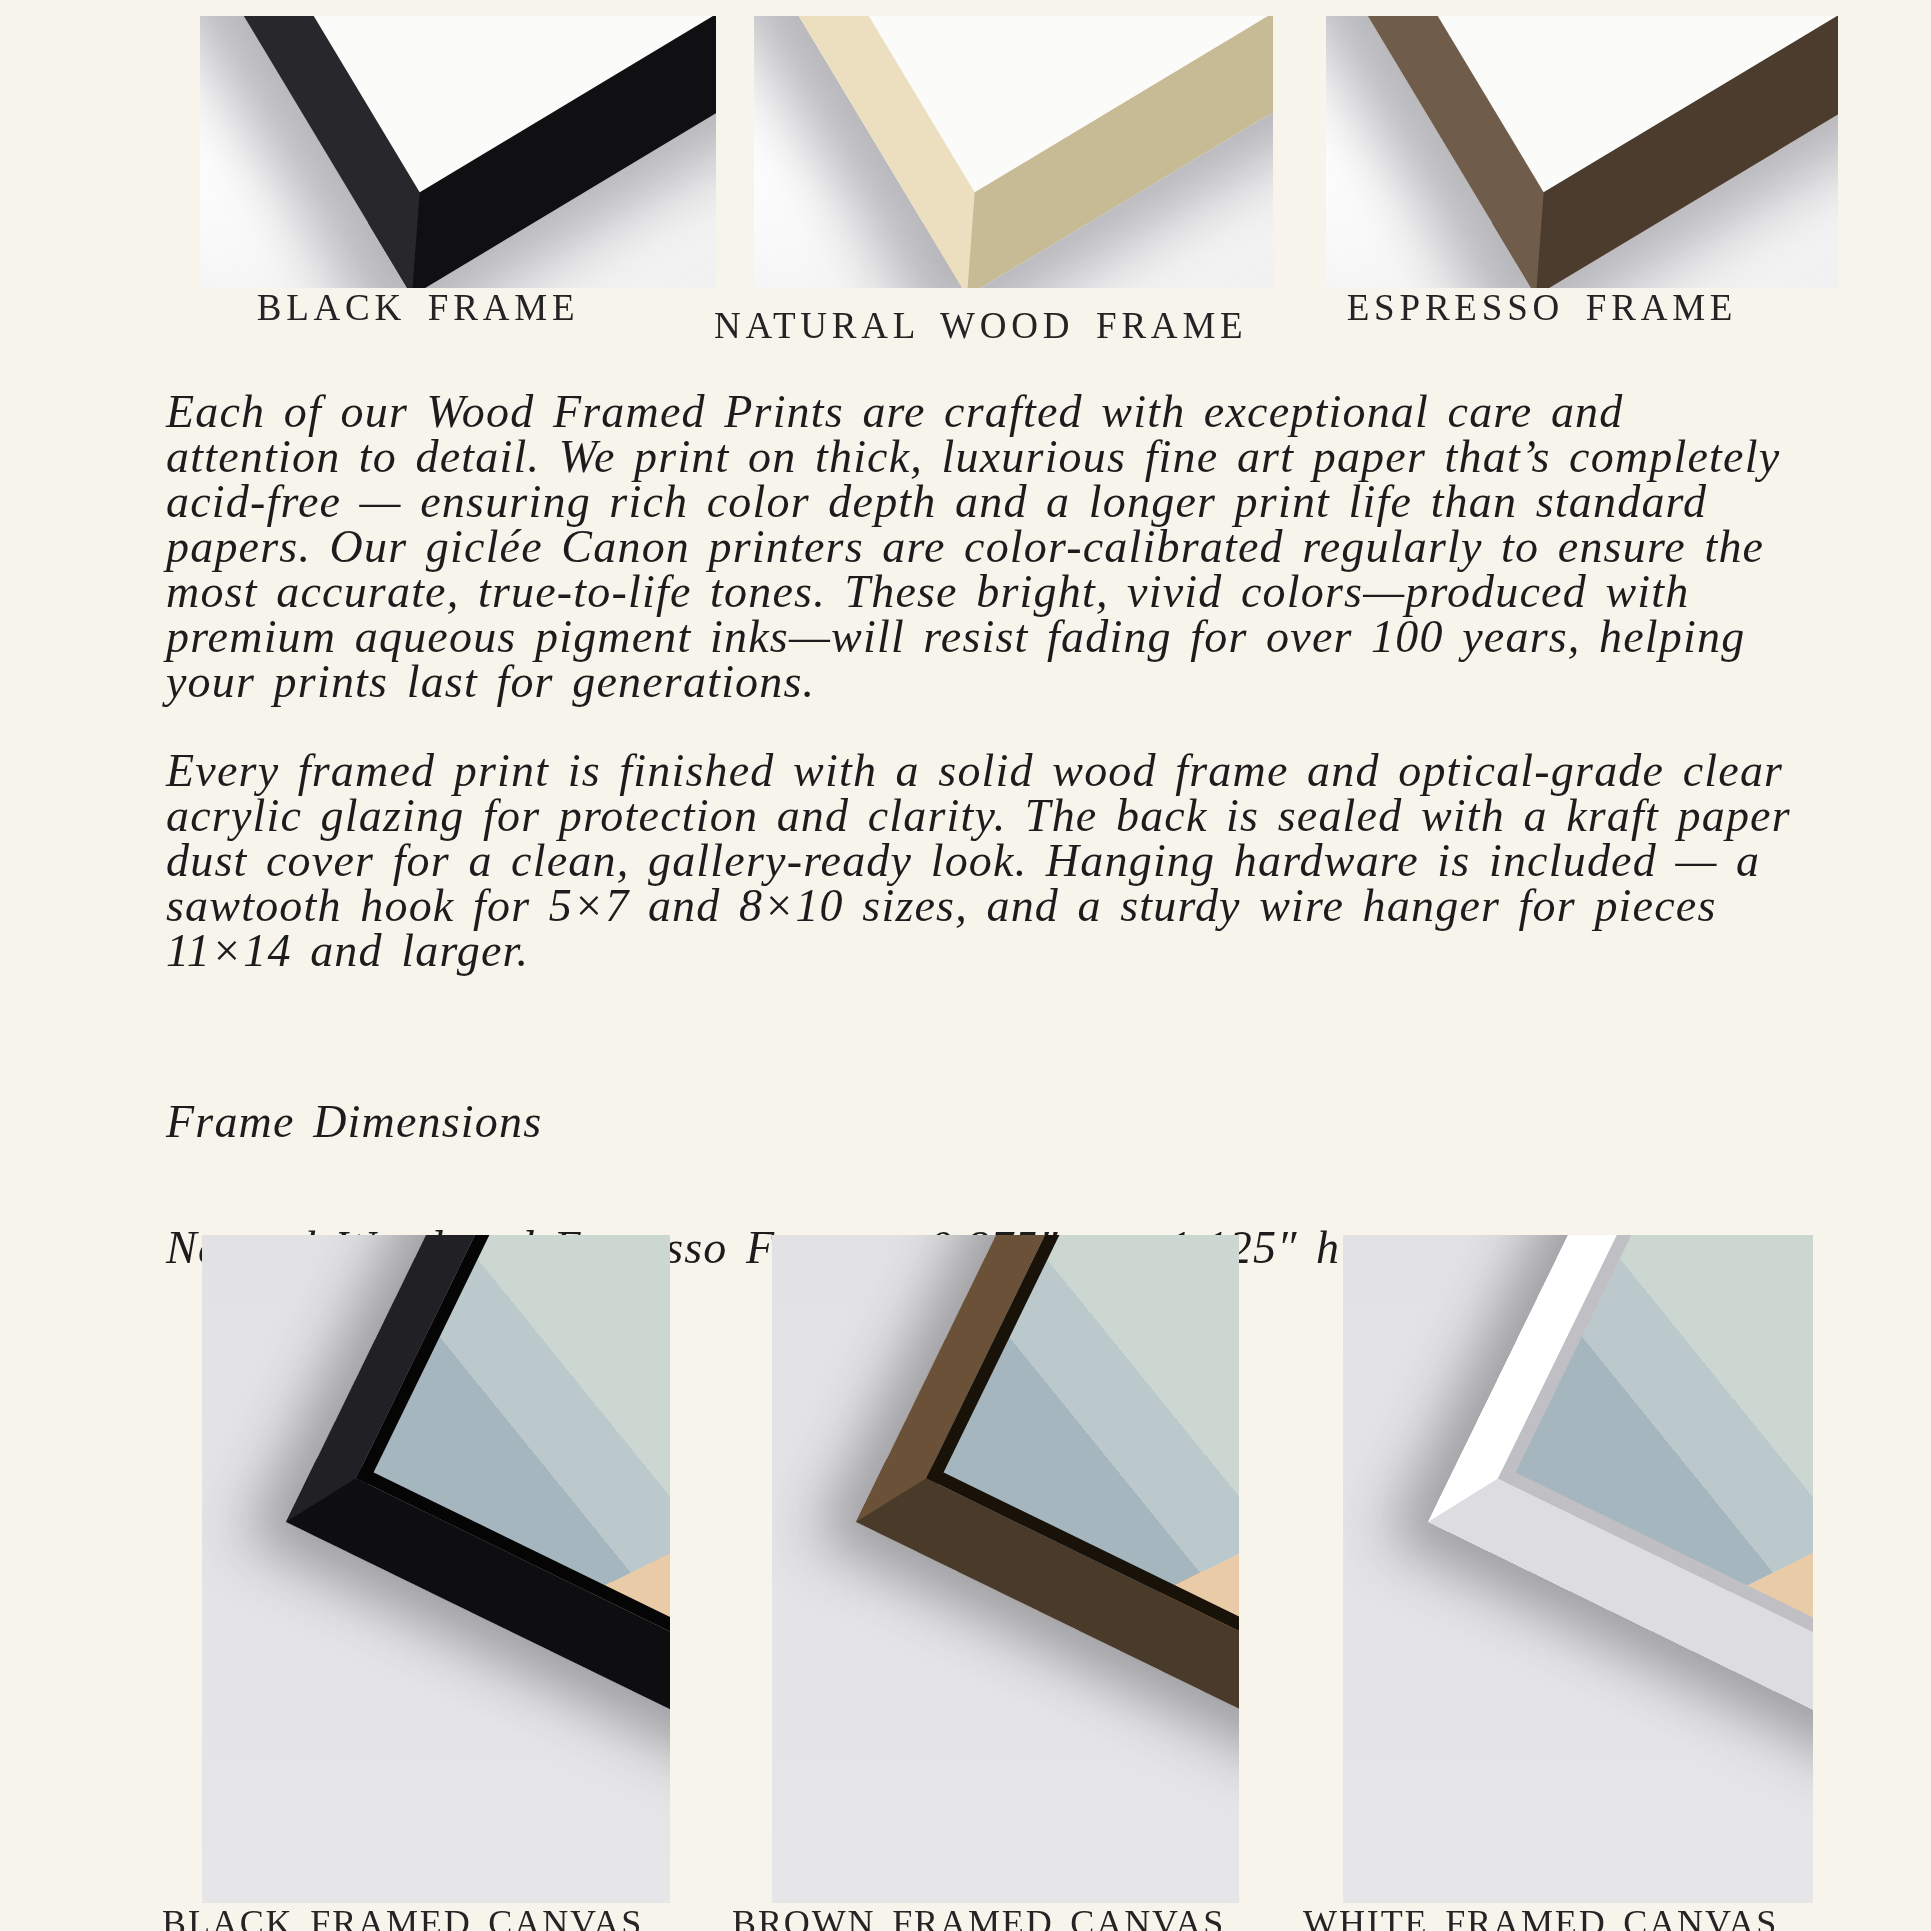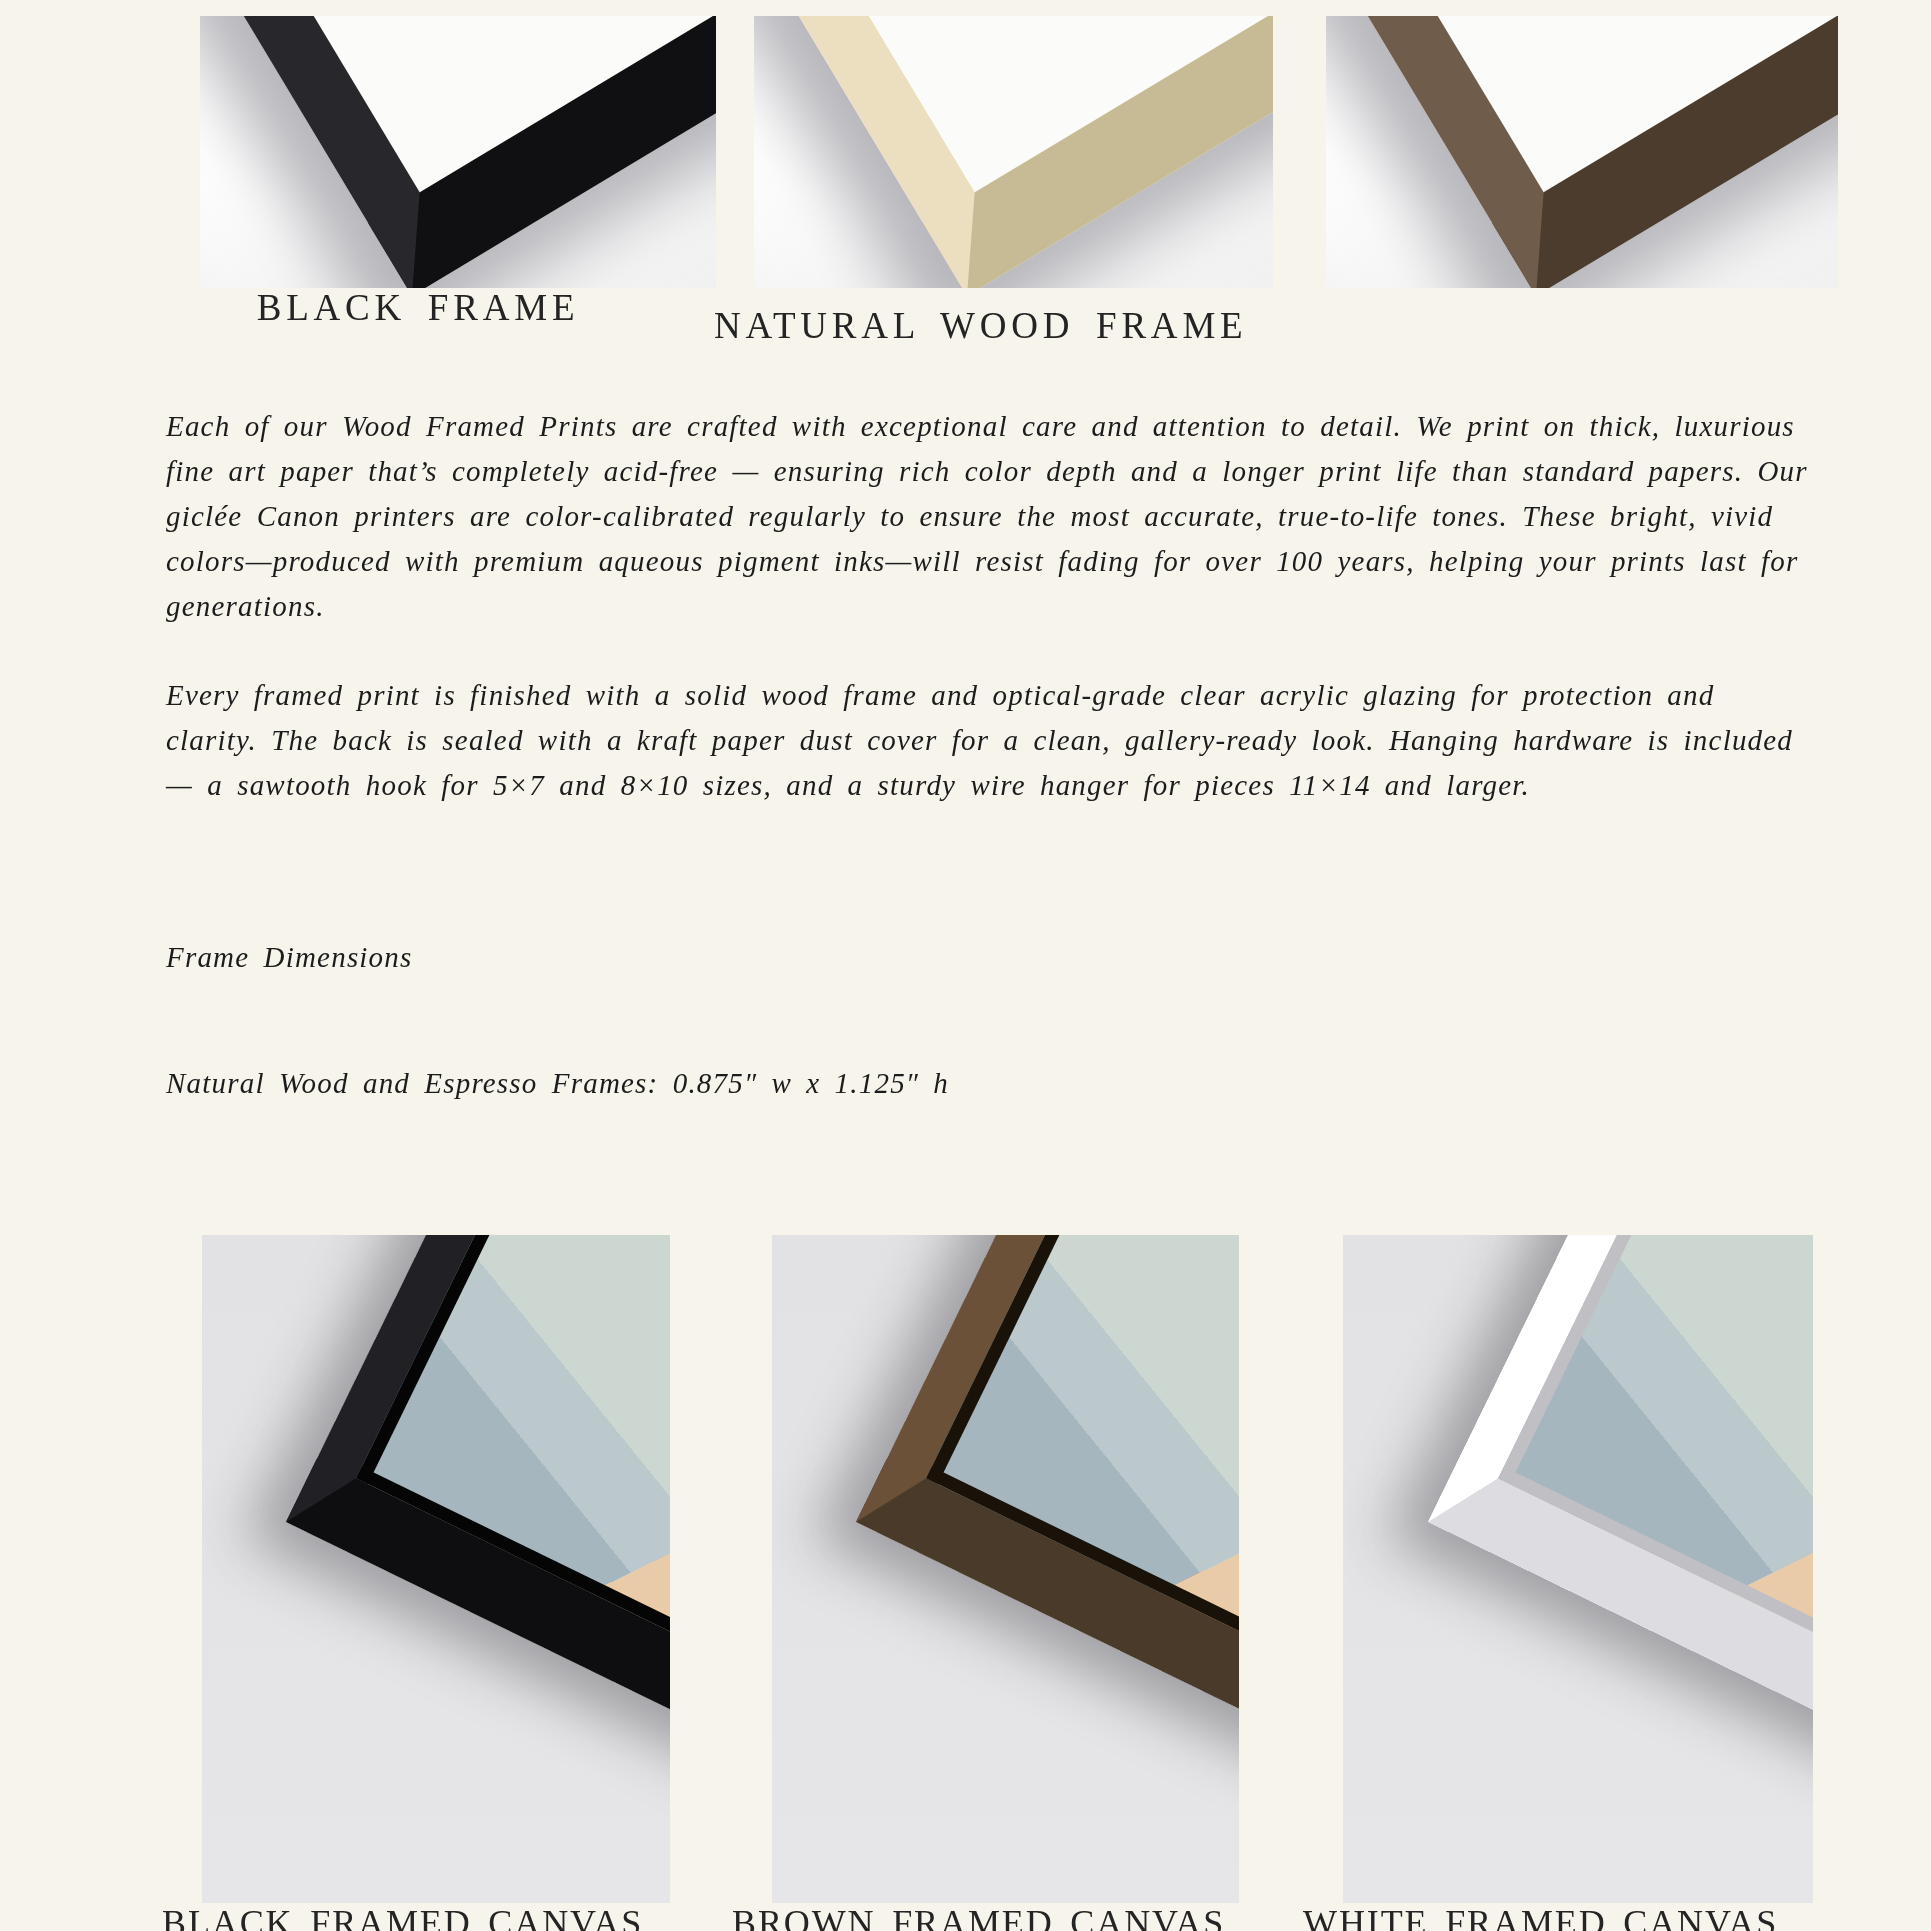--- a/index.html
+++ b/index.html
@@ -36,22 +36,22 @@
     position:absolute;top:286px;height:48px;
     font-size:37px;letter-spacing:4.8px;word-spacing:7.7px;
     text-align:center;color:#242424;white-space:nowrap;font-family:Liberation Serif, serif;
   }
   #wl1{left:160px;width:516px;}
   #wl2{left:714px;width:519px;margin-top:18px;}
   #wl3{left:1286px;width:512px;}
 
   
   .desc{
-    position:absolute;left:166px;top:404px;width:1646px;
-    font-style:italic;font-size:29px;line-height:45px;
+    position:absolute;left:166px;top:389px;width:1646px;
+    font-style:italic;font-size:46px;line-height:45px;
     letter-spacing:1.2px;word-spacing:5.8px;color:#1c1c1c;
   }
   .desc p{margin:0 0 44px 0;}
   .dims{margin-top:42px;line-height:42px;white-space:pre-wrap;}
   .dims div{margin:0;}
 
   
   .cheading{
     position:absolute;left:145px;top:1112px;width:1641px;
     font-size:85px;font-weight:normal;letter-spacing:23px;word-spacing:9.7px;
@@ -114,20 +114,21 @@
     </div>
   </figure>
   <figure class="thumb woodbg" id="wt3">
     <div class="wframe">
       
     </div>
   </figure>
 
   <div class="wlabel" id="wl1">BLACK FRAME</div>
   <div class="wlabel" id="wl2">NATURAL WOOD FRAME</div>
+  <div class="wlabel" id="wl3">ESPRESSO FRAME</div>
 
   <div class="desc">
     <p>Each of our Wood Framed Prints are crafted with exceptional care and attention to detail. We print on thick, luxurious fine art paper that’s completely acid-free — ensuring rich color depth and a longer print life than standard papers. Our giclée Canon printers are color-calibrated regularly to ensure the most accurate, true-to-life tones. These bright, vivid colors—produced with premium aqueous pigment inks—will resist fading for over 100 years, helping your prints last for generations.</p>
     <p>Every framed print is finished with a solid wood frame and optical-grade clear acrylic glazing for protection and clarity. The back is sealed with a kraft paper dust cover for a clean, gallery-ready look. Hanging hardware is included — a sawtooth hook for 5×7 and 8×10 sizes, and a sturdy wire hanger for pieces 11×14 and larger.</p>
     <div class="dims">
       <div>Frame Dimensions</div>
       <div>Natural Wood and Espresso Frames: 0.875″ w x 1.125″ h</div>
     </div>
   </div>
 

